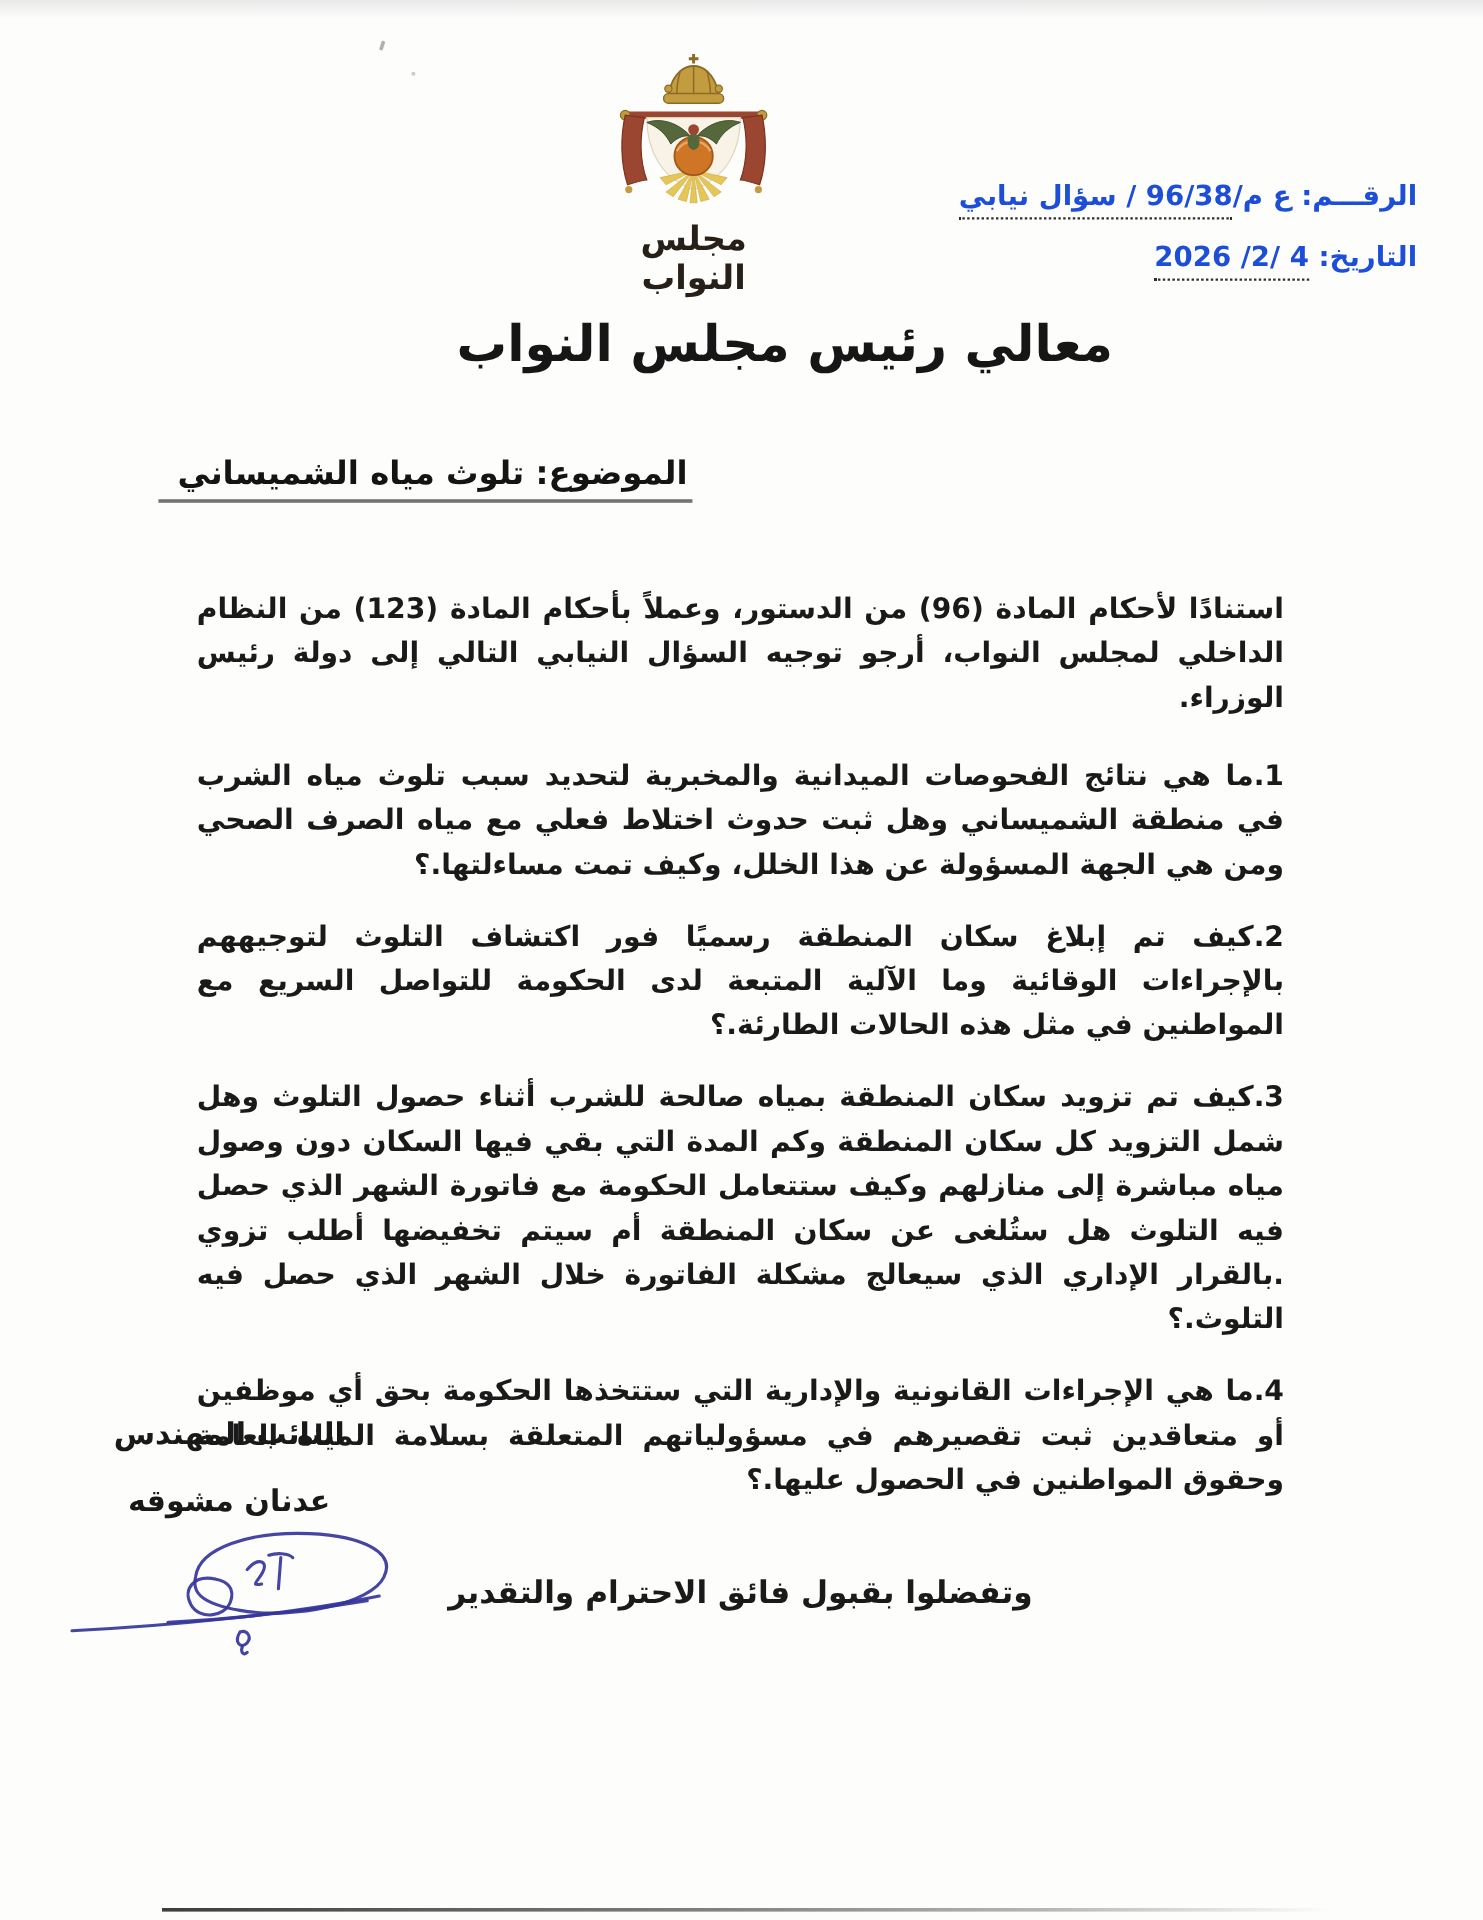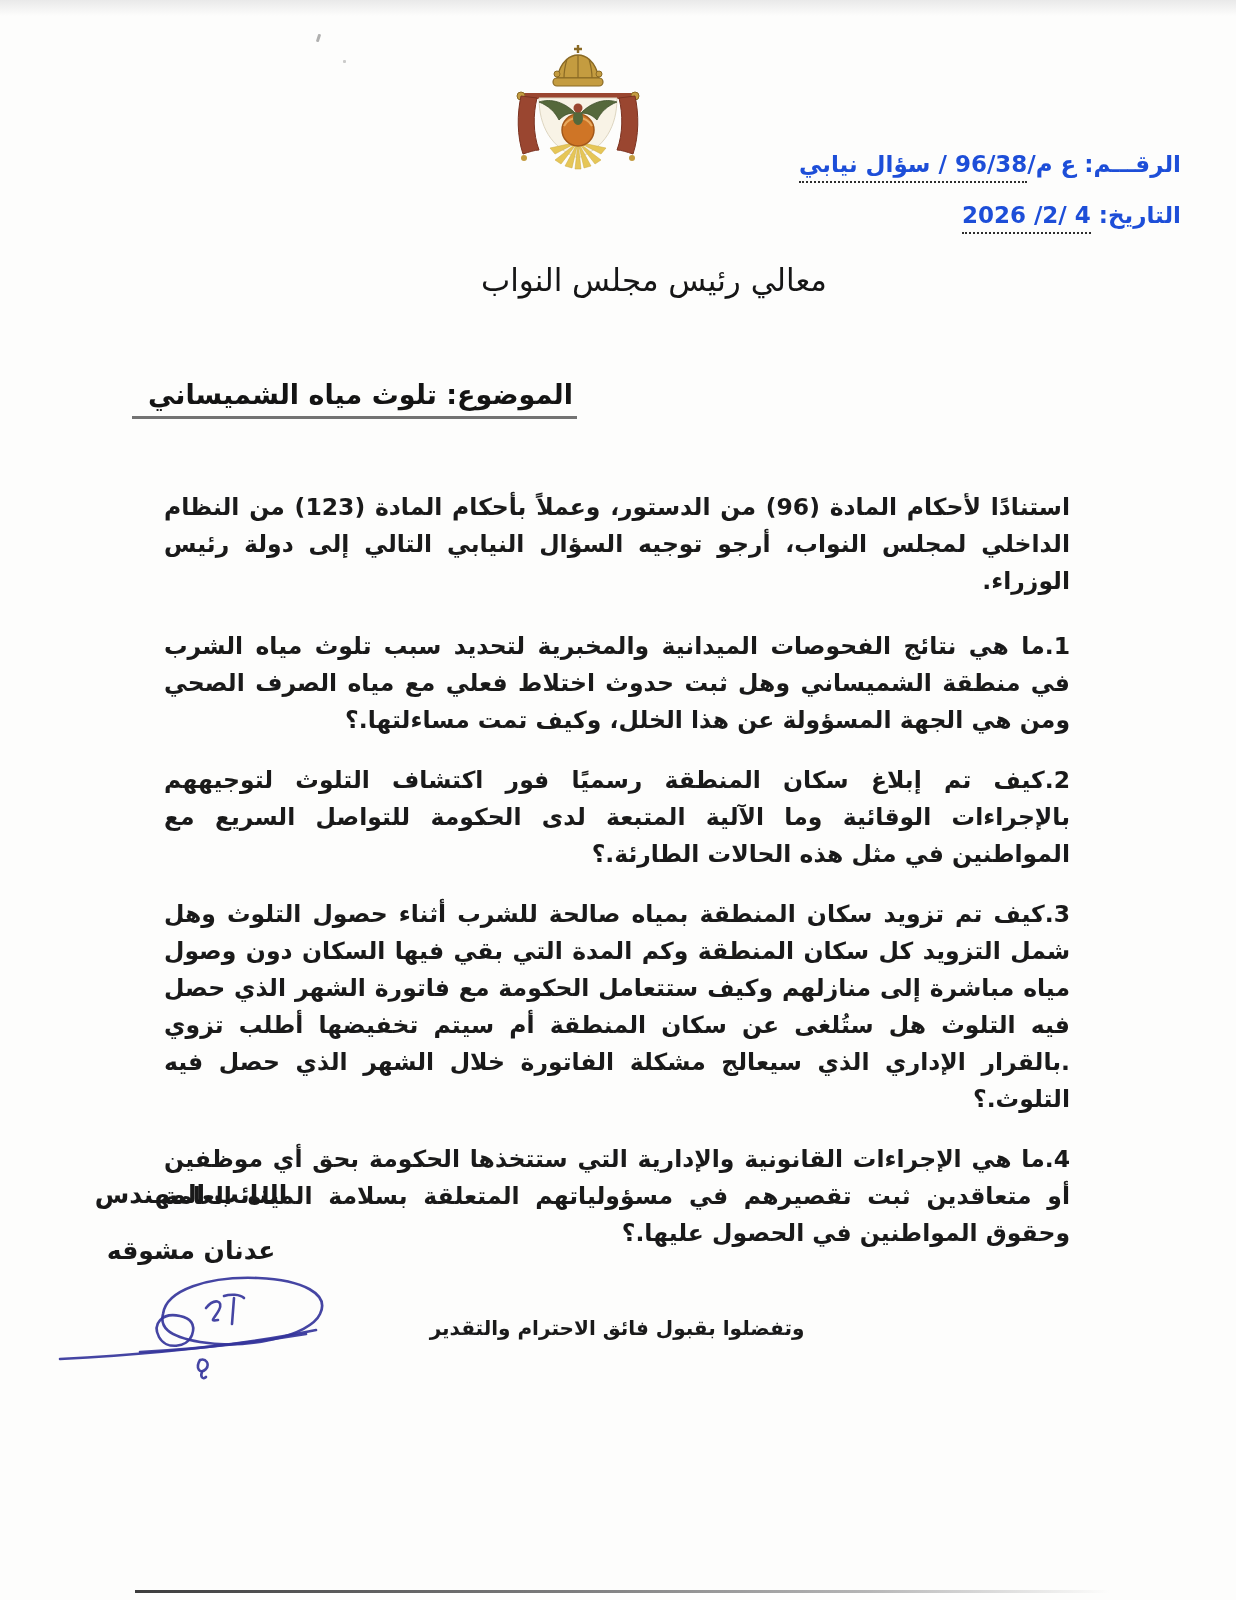--- a/index.html
+++ b/index.html
@@ -28,37 +28,37 @@
     direction: rtl; text-align: right;
     font-size: 23px; font-weight: bold; color: #1d4ed8; line-height: 1.25;
   }
   .meta-row { margin-bottom: 22px; white-space: nowrap; }
   .meta-label { margin-left: 8px; }
   .dotted-u { border-bottom: 2px dotted #2e2e2e; padding-bottom: 4px; }
   
   .salutation {
     position: absolute; left: 72px; right: 0; top: 262px;
     direction: rtl; text-align: center;
-    font-size: 31px; font-weight: normal; color: #161616;
+    font-size: 42px; font-weight: bold; color: #161616;
   }
   
   .subject { position: absolute; right: 659px; top: 379px; direction: rtl; white-space: nowrap; }
   .subject-text {
     font-size: 27px; font-weight: bold; color: #141414;
     border-bottom: 3px solid #737373; padding: 0 4px 6px 16px;
   }
   
   .body {
     position: absolute; left: 164px; width: 906px; top: 489px;
     direction: rtl; text-align: justify;
     font-size: 23.5px; font-weight: bold; line-height: 37px; color: #1a1a1a;
   }
   .para { margin: 0 0 23px 0; }
   .intro { margin-bottom: 28px; }
-  .closing { margin: 58px 0 0 0; text-align: center; font-size: 20px; }
+  .closing { margin: 58px 0 0 0; text-align: center; font-size: 26px; }
   
   .signer {
     position: absolute; left: 78px; top: 1180px; width: 226px;
     direction: rtl; text-align: center;
     font-size: 25px; font-weight: bold; color: #191919;
   }
   .signer-name { margin-top: 27px; }
   
   .signature { position: absolute; left: 48px; top: 1256px; }
   .sig-stroke { fill: none; stroke: #35359b; stroke-width: 2.6; stroke-linecap: round; stroke-linejoin: round; opacity: .92; }
@@ -110,20 +110,21 @@
       <ellipse cx="85" cy="76" rx="5" ry="7" fill="#55683b"></ellipse>
       <circle cx="85" cy="66" r="4.5" fill="#9a4630"></circle>
 
       <path d="M85 3 L85 11 M81 7 L89 7" stroke="#8a6a25" stroke-width="2.4" fill="none"></path>
       <path d="M64 36 C68 18 78 13 85 13 C92 13 102 18 106 36 Z" fill="#c49c40" stroke="#8a6a25" stroke-width="1.5"></path>
       <path d="M85 13 L85 36 M74 17 C72 24 71 30 71 36 M96 17 C98 24 99 30 99 36" stroke="#8a6a25" stroke-width="1.2" fill="none"></path>
       <circle cx="64" cy="32" r="3" fill="#c49c40" stroke="#8a6a25"></circle>
       <circle cx="106" cy="32" r="3" fill="#c49c40" stroke="#8a6a25"></circle>
       <rect x="60" y="36" width="50" height="8" rx="4" fill="#c49c40" stroke="#8a6a25" stroke-width="1.2"></rect>
     </svg>
+    <div class="emblem-caption">مجلس النواب</div>
   </div>
 
   <div class="meta">
     <div class="meta-row">
       <span class="meta-label">الرقـــم:</span><span>ع م/</span><span class="dotted-u">96/38 / سؤال نيابي</span>
     </div>
     <div class="meta-row">
       <span class="meta-label">التاريخ:</span><span class="dotted-u">4 /2/ 2026</span>
     </div>
   </div>

